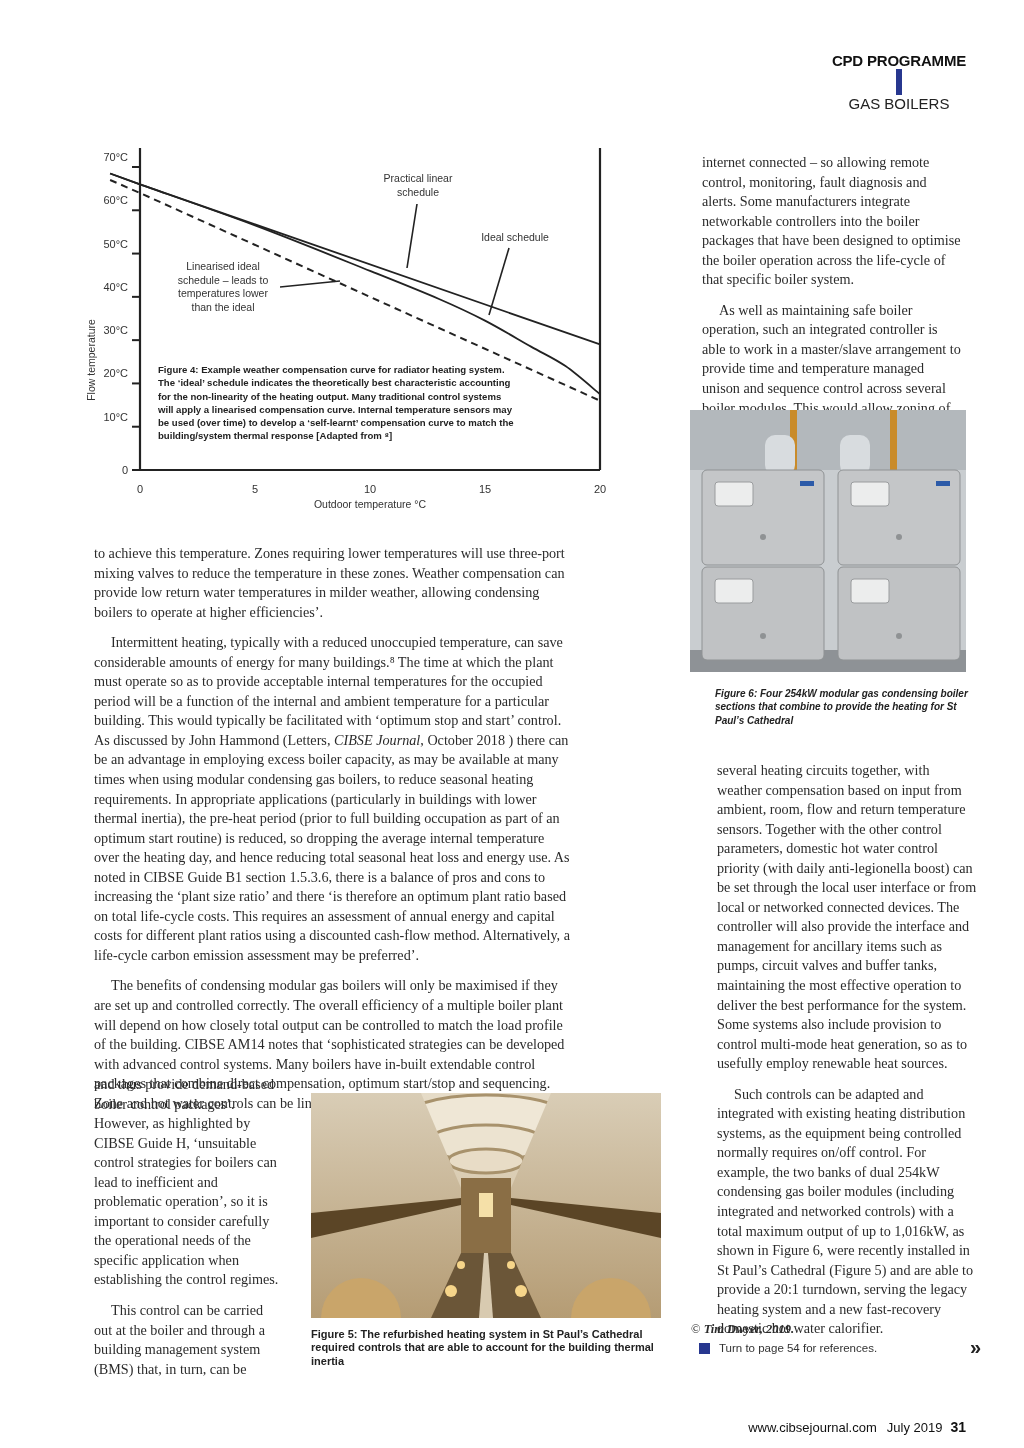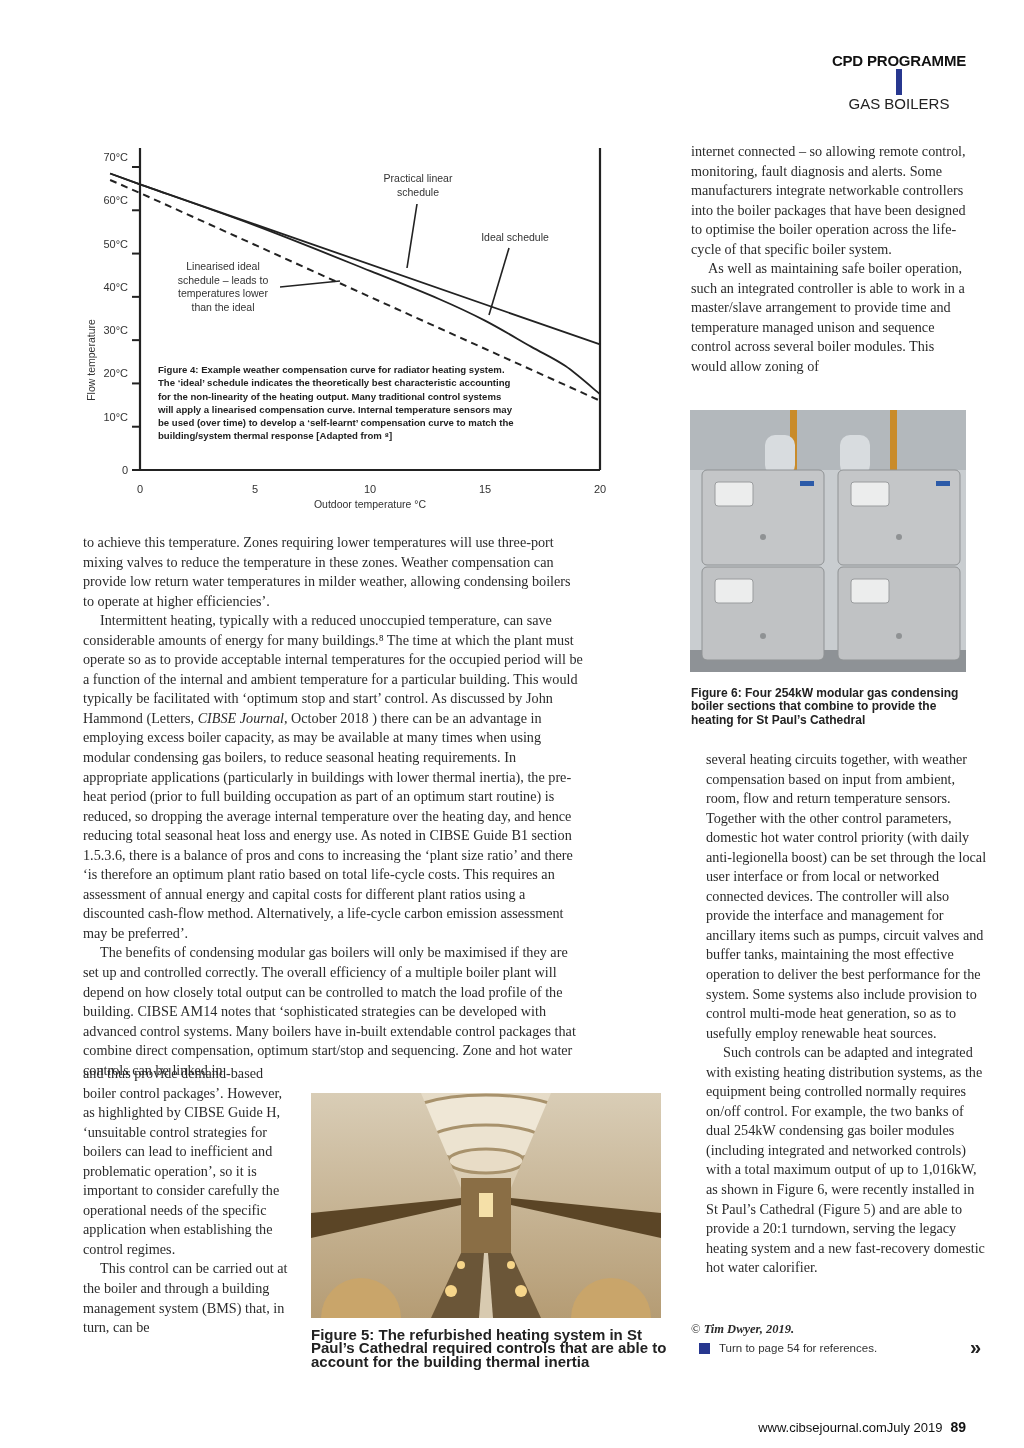--- a/index.html
+++ b/index.html
@@ -10,42 +10,42 @@
   #header .bar { display: inline-block; width: 6px; height: 26px; background: #27378f; margin: 0 10px 0 10px; }
   #header .topic { color: #222; }
 
   #chart { position: absolute; left: 60px; top: 140px; width: 570px; height: 380px; }
   #chart svg { width: 570px; height: 380px; display: block; }
   .tick-label { font-family: "Liberation Sans", sans-serif; font-size: 11px; fill: #333; }
   .annot { font-family: "Liberation Sans", sans-serif; font-size: 10.5px; fill: #333; }
   #fig4-caption { position: absolute; left: 158px; top: 363px; width: 360px; font-family: "Liberation Sans", sans-serif; font-weight: bold; font-size: 9.6px; line-height: 13.3px; color: #222; }
 
   .body-text { font-family: "Liberation Serif", serif; font-size: 14.2px; line-height: 19.55px; color: #2b2b2b; }
-  .body-text p { margin: 0; }
+  .body-text p { margin: 11px; }
   .body-text p.indent { text-indent: 17px; }
 
   #col-main { position: absolute; left: 83px; top: 533px; width: 500px; }
   #col-narrow { position: absolute; left: 83px; top: 1064px; width: 212px; }
   #col-right-top { position: absolute; left: 691px; top: 142px; width: 282px; }
   #col-right-bottom { position: absolute; left: 706px; top: 750px; width: 282px; }
 
   #fig6-photo { position: absolute; left: 690px; top: 410px; width: 276px; height: 262px; overflow: hidden; background: linear-gradient(#cfd2d4, #b8bcbf 40%, #9a9ea2); }
-  #fig6-caption { position: absolute; left: 691px; top: 687px; width: 270px; font-family: "Liberation Sans", sans-serif; font-weight: bold; font-size: 12px; line-height: 13.3px; color: #222; }
+  #fig6-caption { position: absolute; left: 715px; top: 687px; width: 270px; font-family: "Liberation Sans", sans-serif; font-weight: bold; font-size: 10px; line-height: 13.3px; color: #222; font-style: italic; }
 
   #fig5-photo { position: absolute; left: 311px; top: 1093px; width: 350px; height: 225px; overflow: hidden; background: linear-gradient(#d8cdb8, #c2b094 45%, #8a7656); }
-  #fig5-caption { position: absolute; left: 311px; top: 1328px; width: 360px; font-family: "Liberation Sans", sans-serif; font-weight: bold; font-size: 15px; line-height: 13.3px; color: #222; }
+  #fig5-caption { position: absolute; left: 311px; top: 1328px; width: 360px; font-family: "Liberation Sans", sans-serif; font-weight: bold; font-size: 11px; line-height: 13.3px; color: #222; }
 
   #copyright { position: absolute; left: 691px; top: 1322px; font-family: "Liberation Serif", serif; font-size: 12.5px; font-style: italic; font-weight: bold; color: #2b2b2b; }
   #copyright .sym { font-style: normal; font-weight: normal; }
   #refs-note { position: absolute; left: 691px; top: 1342px; display: flex; align-items: center; font-family: "Liberation Sans", sans-serif; font-size: 11.5px; color: #333; padding-left: 8px; }
   #refs-note .sq { width: 11px; height: 11px; background: #27378f; margin-right: 9px; display: inline-block; }
   #continue-arrow { position: absolute; left: 970px; top: 1336px; font-family: "Liberation Sans", sans-serif; font-size: 20px; font-weight: bold; color: #222; }
 
   #footer { position: absolute; top: 1394px; right: 58px; font-family: "Liberation Sans", sans-serif; font-size: 13px; color: #111; display: flex; align-items: baseline; }
-  #footer .url { margin-right: 0; }
+  #footer .url { margin-right: 10px; }
   #footer .date { margin-right: 8px; margin-top: 26px; }
   #footer .pagenum { font-weight: bold; font-size: 14px; }
 </style>
 </head>
 <body>
 
 <div id="header">
   <span class="section">CPD PROGRAMME</span>
   <span class="bar"></span>
   <span class="topic">GAS BOILERS</span>
@@ -197,14 +197,14 @@
 </div>
 <div id="refs-note">
   <span class="sq"></span>
   <span>Turn to page 54 for references.</span>
 </div>
 <div id="continue-arrow">»</div>
 
 <div id="footer">
   <span class="url">www.cibsejournal.com</span>
   <span class="date">July 2019</span>
-  <span class="pagenum">89</span>
+  <span class="pagenum">31</span>
 </div>
 
 </body></html>

